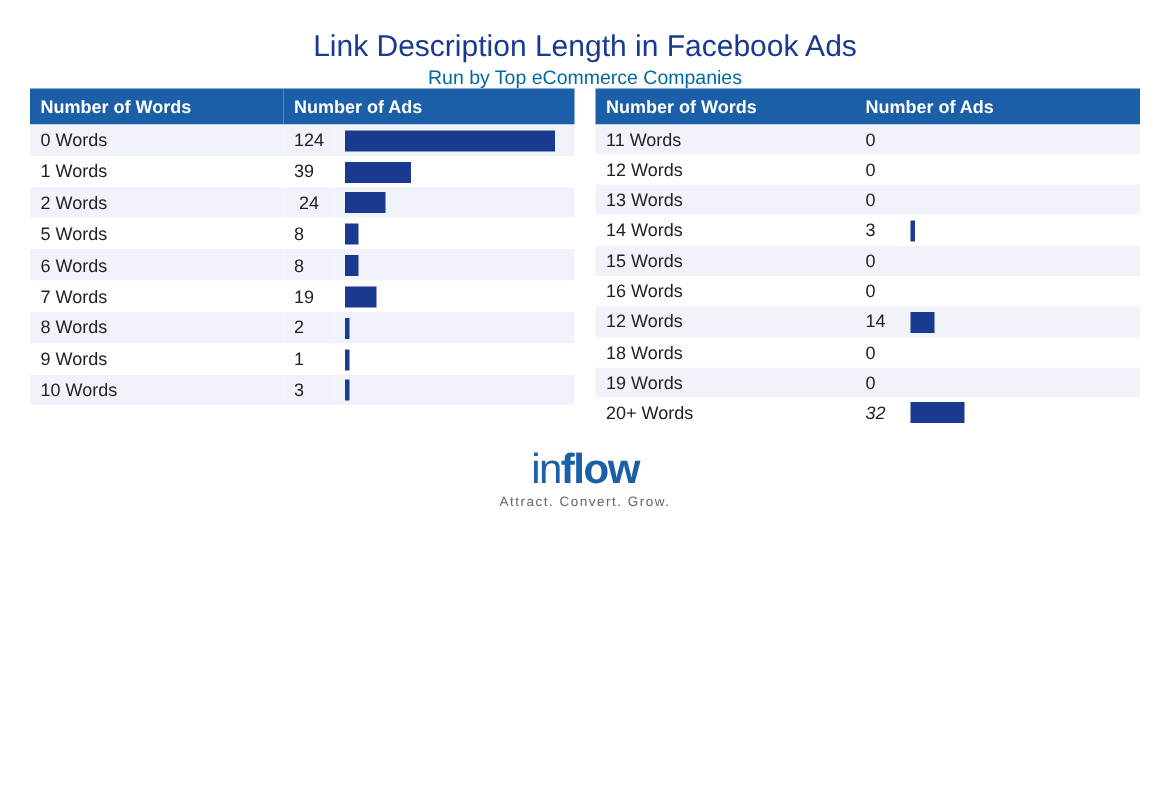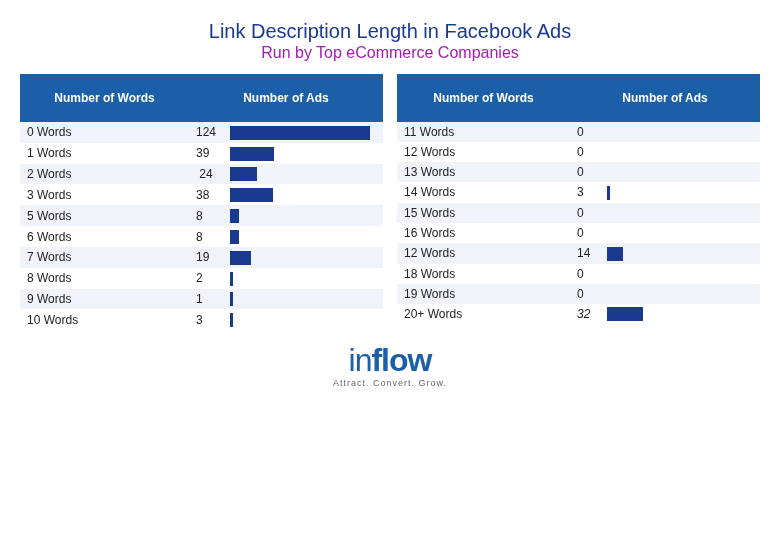--- a/index.html
+++ b/index.html
@@ -14,45 +14,44 @@
       padding: 18px 20px 10px;
     }
     .title {
       font-size: 20px;
       font-weight: 400;
       color: #1a3a8f;
       text-align: center;
       line-height: 1.3;
     }
     .subtitle {
-      font-size: 16px;
-      color: #a21caf;
+      font-size: 13px;
+      color: #0369a1;
       text-align: center;
-      margin-bottom: 12px;
     }
     .tables-container {
       display: flex;
       gap: 14px;
       width: 100%;
     }
     .table-wrap {
       flex: 1;
     }
     table {
       width: 100%;
       border-collapse: collapse;
       font-size: 12px;
     }
     thead tr {
       background: #1a5fa8;
       color: #fff;
     }
     thead th {
-      padding: 17px 7px;
-      text-align: center;
+      padding: 5px 7px;
+      text-align: left;
       font-weight: 700;
       font-size: 12px;
     }
     tbody tr:nth-child(odd) {
       background: #f0f4fa;
     }
     tbody tr:nth-child(even) {
       background: #ffffff;
     }
     tbody td {
@@ -70,21 +69,21 @@
       vertical-align: middle;
     }
     .logo-area {
       margin-top: 14px;
       text-align: center;
       display: flex;
       flex-direction: column;
       align-items: center;
     }
     .logo-text {
-      font-size: 32px;
+      font-size: 28px;
       font-weight: 900;
       color: #1a5fa8;
       letter-spacing: -1px;
       line-height: 1;
     }
     .logo-text span.in-light {
       font-weight: 300;
       color: #1a5fa8;
     }
     .logo-text span.flow-bold {
@@ -123,25 +122,20 @@
             <td>1 Words</td>
             <td style="width: 30px;">39</td>
             <td class="bar-cell"><span class="bar" style="width: 44px;"></span></td>
           </tr>
           <tr>
             <td>2 Words</td>
             <td style="width: 30px; text-align: center;">24</td>
             <td class="bar-cell"><span class="bar" style="width: 27px;"></span></td>
           </tr>
           <tr>
-            <td>3 Words</td>
-            <td style="width: 30px;">38</td>
-            <td class="bar-cell"><span class="bar" style="width: 43px;"></span></td>
-          </tr>
-          <tr>
             <td>5 Words</td>
             <td style="width: 30px;">8</td>
             <td class="bar-cell"><span class="bar" style="width: 9px;"></span></td>
           </tr>
           <tr>
             <td>6 Words</td>
             <td style="width: 30px;">8</td>
             <td class="bar-cell"><span class="bar" style="width: 9px;"></span></td>
           </tr>
           <tr>

